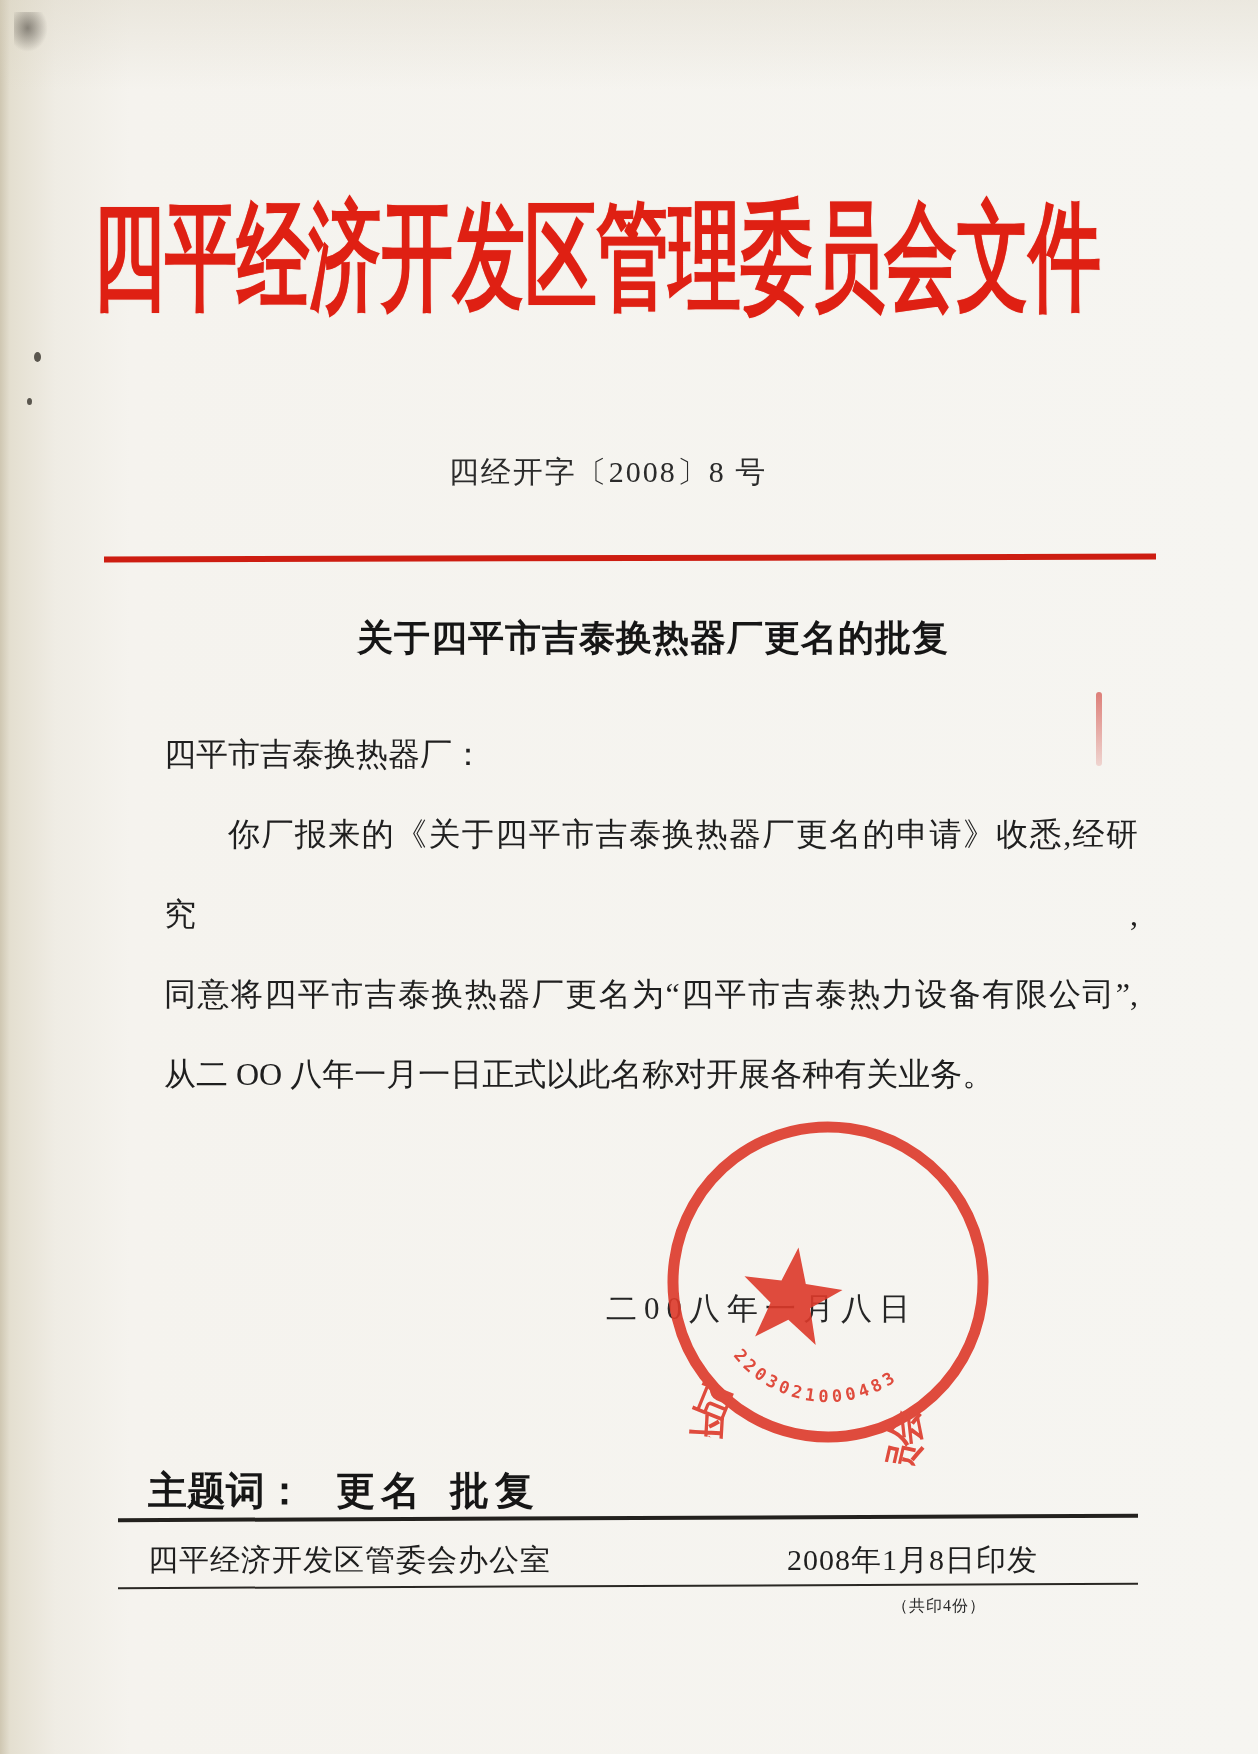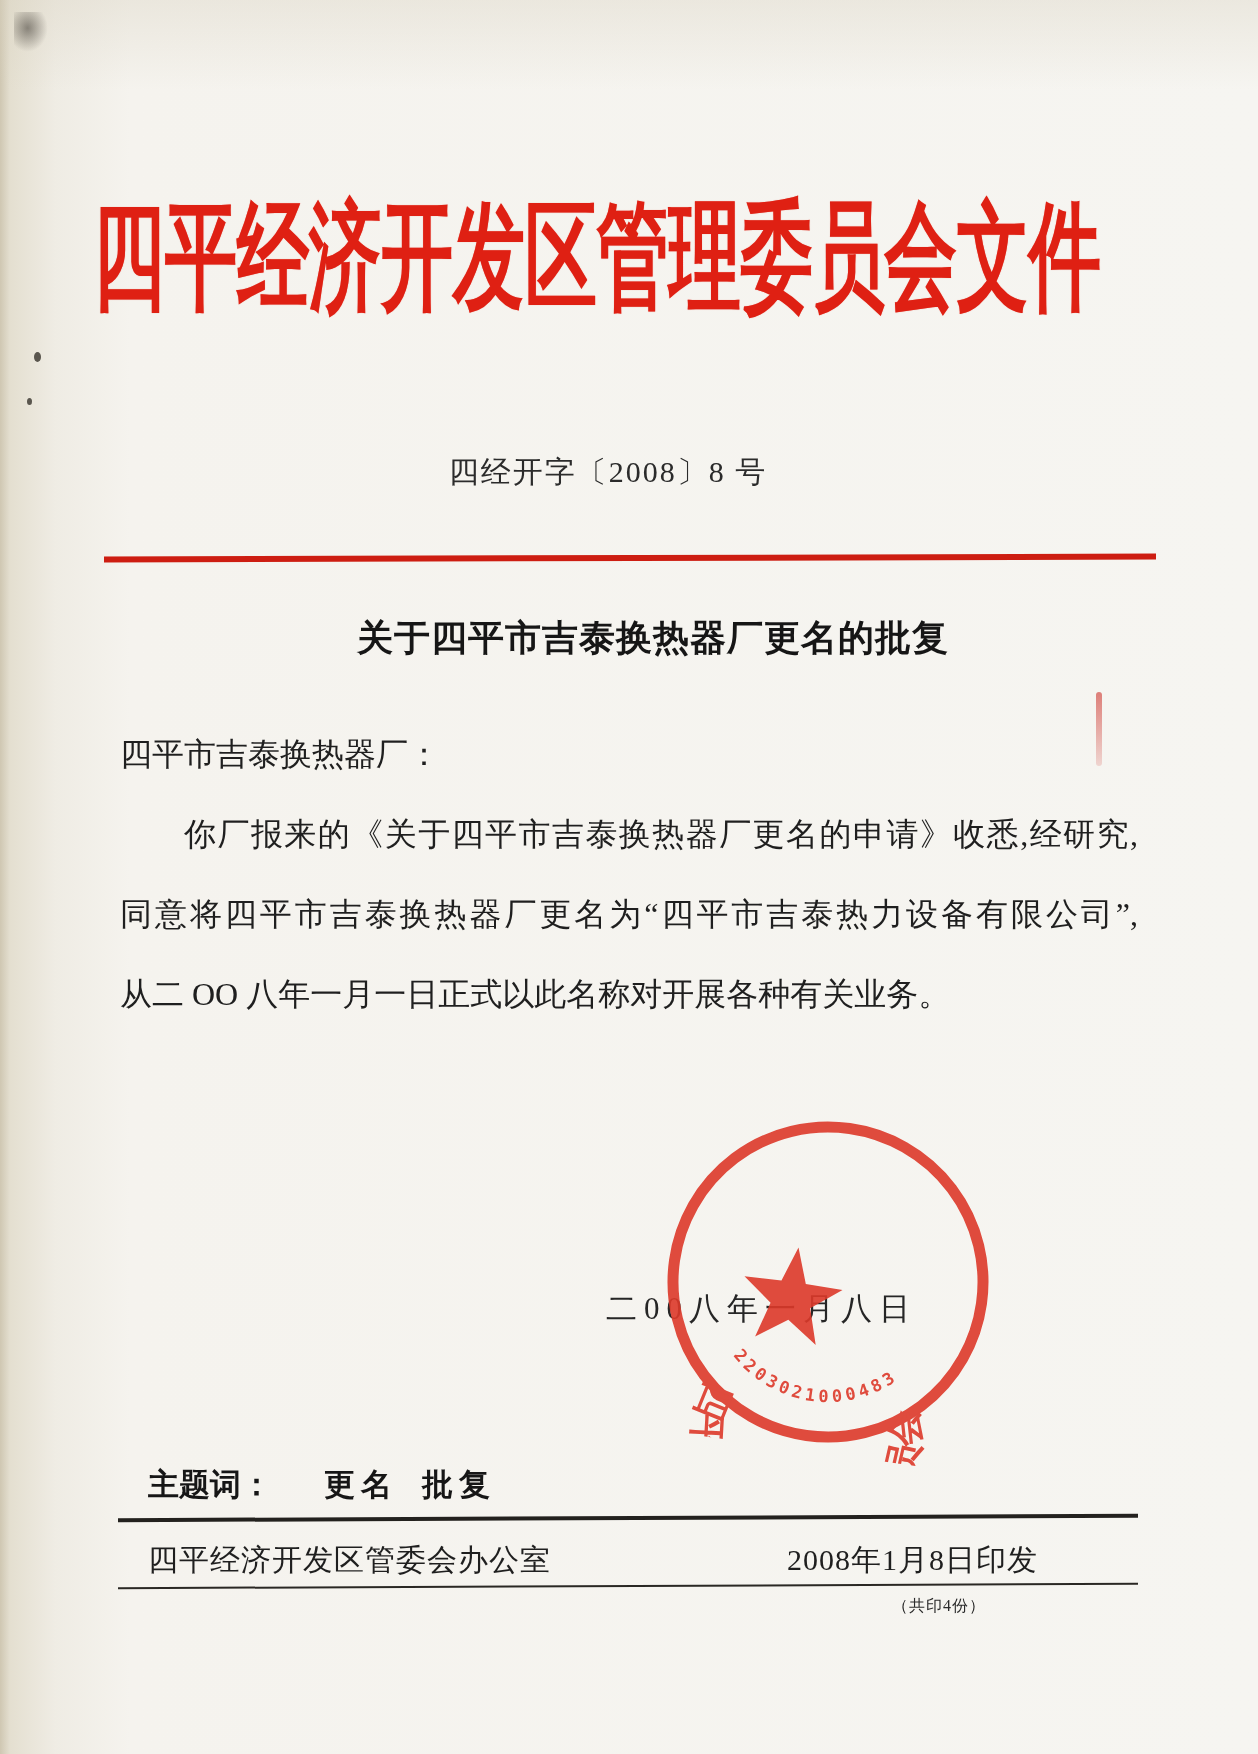--- a/index.html
+++ b/index.html
@@ -43,45 +43,45 @@
     position:absolute;left:0;top:614px;width:1258px;
     text-align:center;font-size:36px;font-weight:bold;letter-spacing:1px;
     color:#161616;
     font-family:"Liberation Sans","DejaVu Sans",sans-serif;
     padding-left:24px;
   }
   .body-block{
     position:absolute;left:120px;top:714px;width:1018px;
     font-size:32px;line-height:80px;color:#1f1f1f;
   }
-  .body-block .line{white-space:nowrap;}
+  .body-block .line{white-space:nowrap;margin-left:44px;}
   .body-block .fill{
     white-space:normal;
     text-align:justify;
     text-align-last:justify;
   }
   .body-block .indent{text-indent:64px;}
 
   .sign-date{
     position:absolute;left:606px;top:1288px;
     font-size:31px;letter-spacing:7px;color:#262626;
     white-space:nowrap;z-index:1;
   }
   .seal{
     position:absolute;left:658px;top:1112px;width:340px;height:340px;
     z-index:2;opacity:.9;transform:rotate(8deg);
   }
 
   .subject-row{
     position:absolute;left:148px;top:1464px;
-    font-size:31px;font-weight:bold;color:#161616;
+    font-size:39px;font-weight:bold;color:#161616;
     font-family:Liberation Serif, serif;
     display:flex;align-items:flex-start;
   }
-  .subject-row .term1{margin-left:52px;letter-spacing:6px;}
+  .subject-row .term1{margin-left:32px;letter-spacing:6px;}
   .subject-row .term2{margin-left:24px;letter-spacing:6px;}
 
   .frule-top{position:absolute;left:118px;top:1516px;width:1020px;height:4px;background:#23211e;transform:rotate(-0.25deg);}
   .frule-bottom{position:absolute;left:118px;top:1585px;width:1020px;height:2px;background:#2a2824;transform:rotate(-0.25deg);}
   .footer-row{
     position:absolute;left:148px;top:1540px;width:890px;
     display:flex;justify-content:space-between;align-items:baseline;
     font-size:30px;color:#1f1f1f;text-align:center;
   }
   .footer-office{letter-spacing:1px;}

